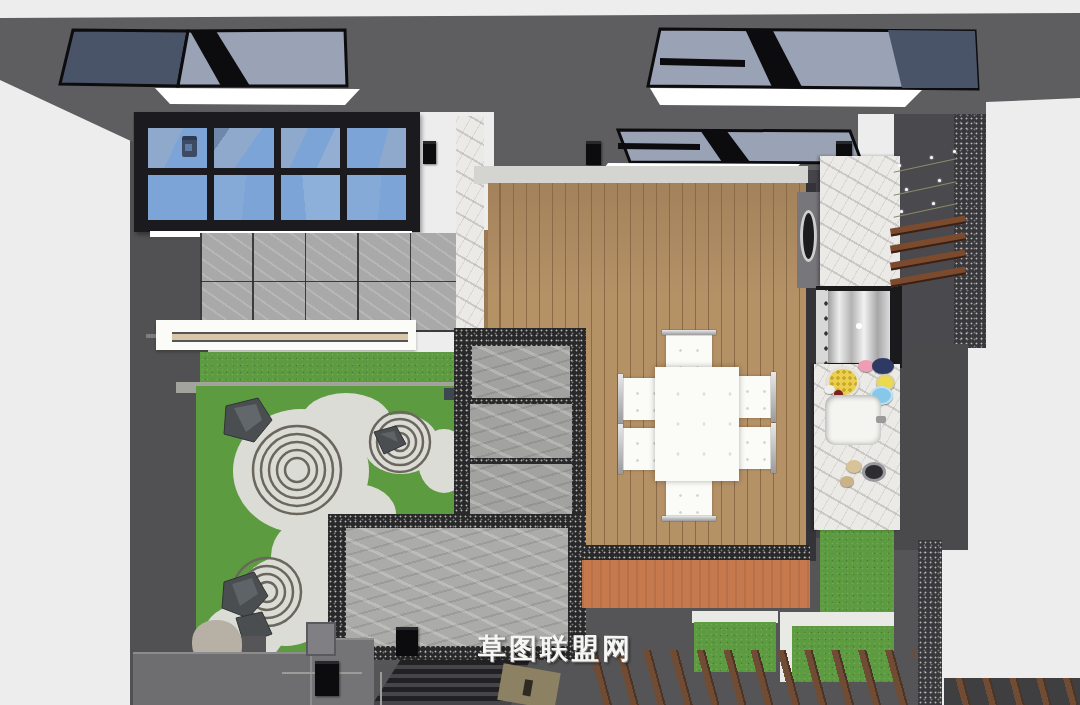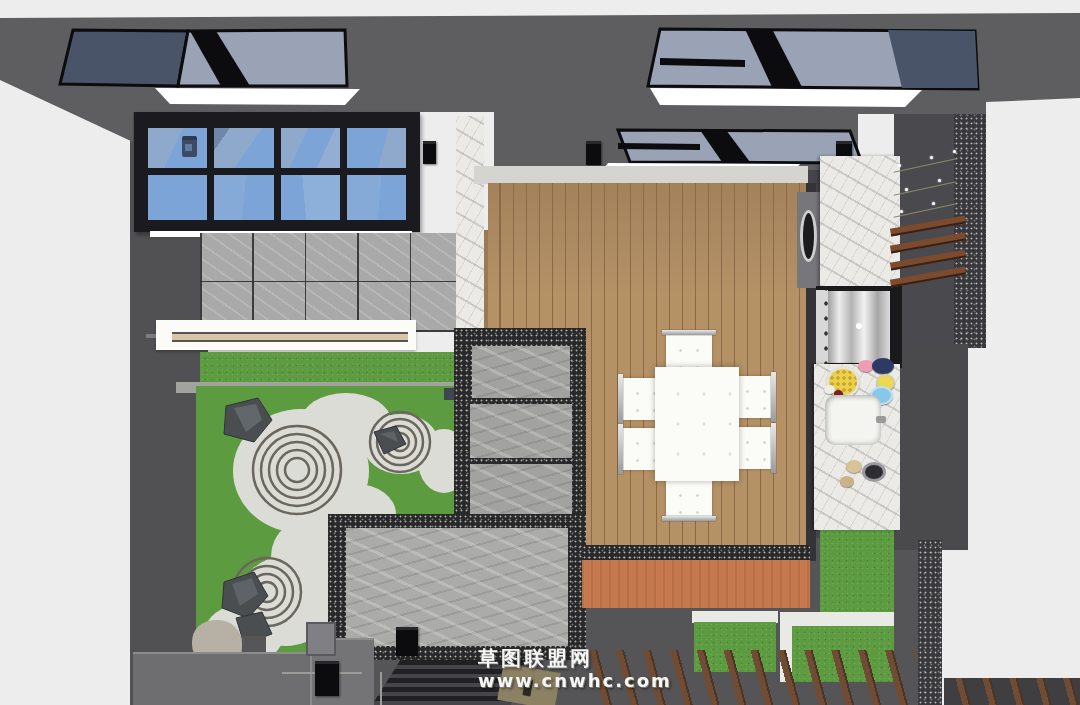--- a/index.html
+++ b/index.html
@@ -17,21 +17,21 @@
   .oranget{background-color:var(--orange,#c7794e);background-image:repeating-linear-gradient(90deg,rgba(0,0,0,.08) 0 2px,transparent 2px 9px);}
   .planks{background-image:repeating-linear-gradient(75deg,transparent 0 18px,var(--plank,#6f4c33) 18px 24px,#4d3526 24px 26px);}
   .plate{border-radius:50%;box-shadow:0 1px 1px rgba(0,0,0,.35);}
   .lamp{background:#0c0c0e;border-top:3px solid #28282c;box-shadow:1px 1px 2px rgba(0,0,0,.5);}
   .chair{background:var(--whitec,#fbfbf8);background-image:radial-gradient(#d8d6cc 1px,transparent 1.6px);background-size:17px 17px;background-position:6px 7px;box-shadow:0 0 3px rgba(0,0,0,.25);}
   .rail{background:linear-gradient(180deg,#e8e8e8,#9a9a9a);box-shadow:0 0 1px #333;}
   .slatbar{background:var(--slatwood,#7c4a2c);border-bottom:2px solid #36221a;transform:rotate(-10deg);}
   .dot{width:3px;height:3px;border-radius:50%;background:#fff;box-shadow:0 0 2px #fff;}
   .wm{color:#f6f6f4;font-weight:bold;text-shadow:1px 1px 0 #7c7c7c,2px 2px 3px rgba(0,0,0,.55);line-height:1.15;}
   #wm1{font-size:16px;letter-spacing:2px;}
-  #wm2{font-size:20px;letter-spacing:3px;margin-top:15px;}
+  #wm2{font-size:28px;letter-spacing:3px;margin-top:1px;}
   #wm3{font-size:18px;letter-spacing:2px;margin-top:1px;}
 </style>
 </head>
 <body>
 
 <div id="stage">
 
   <div class="abs" style="left:130px;top:106px;width:78px;height:599px;background:#515153;"></div>
   <div class="abs" style="left:200px;top:596px;width:740px;height:109px;background:var(--ground,#555557);"></div>
   <div class="abs" style="left:804px;top:168px;width:100px;height:446px;background:#454549;"></div>
@@ -220,16 +220,15 @@
   <div class="abs chair" style="left:623px;top:428px;width:38px;height:42px;"></div>
   <div class="abs rail" style="left:618px;top:424px;width:5px;height:50px;"></div>
   <div class="abs chair" style="left:733px;top:376px;width:38px;height:42px;"></div>
   <div class="abs rail" style="left:771px;top:372px;width:5px;height:50px;"></div>
   <div class="abs chair" style="left:733px;top:427px;width:38px;height:42px;"></div>
   <div class="abs rail" style="left:771px;top:423px;width:5px;height:50px;"></div>
   <div class="abs" style="left:655px;top:367px;width:84px;height:114px;background:var(--whitec,#fbfbf8);background-image:radial-gradient(#e3e1d6 1.2px,transparent 1.8px);background-size:26px 30px;background-position:10px 12px;box-shadow:0 0 6px rgba(0,0,0,.3);"></div>
 
   <div class="abs" style="left:478px;top:632px;">
     <div class="wm" id="wm2">草图联盟网</div>
-    <div class="wm" id="wm3">www.cnwhc.com</div>
   </div>
 
 </div>
 
 </body></html>

